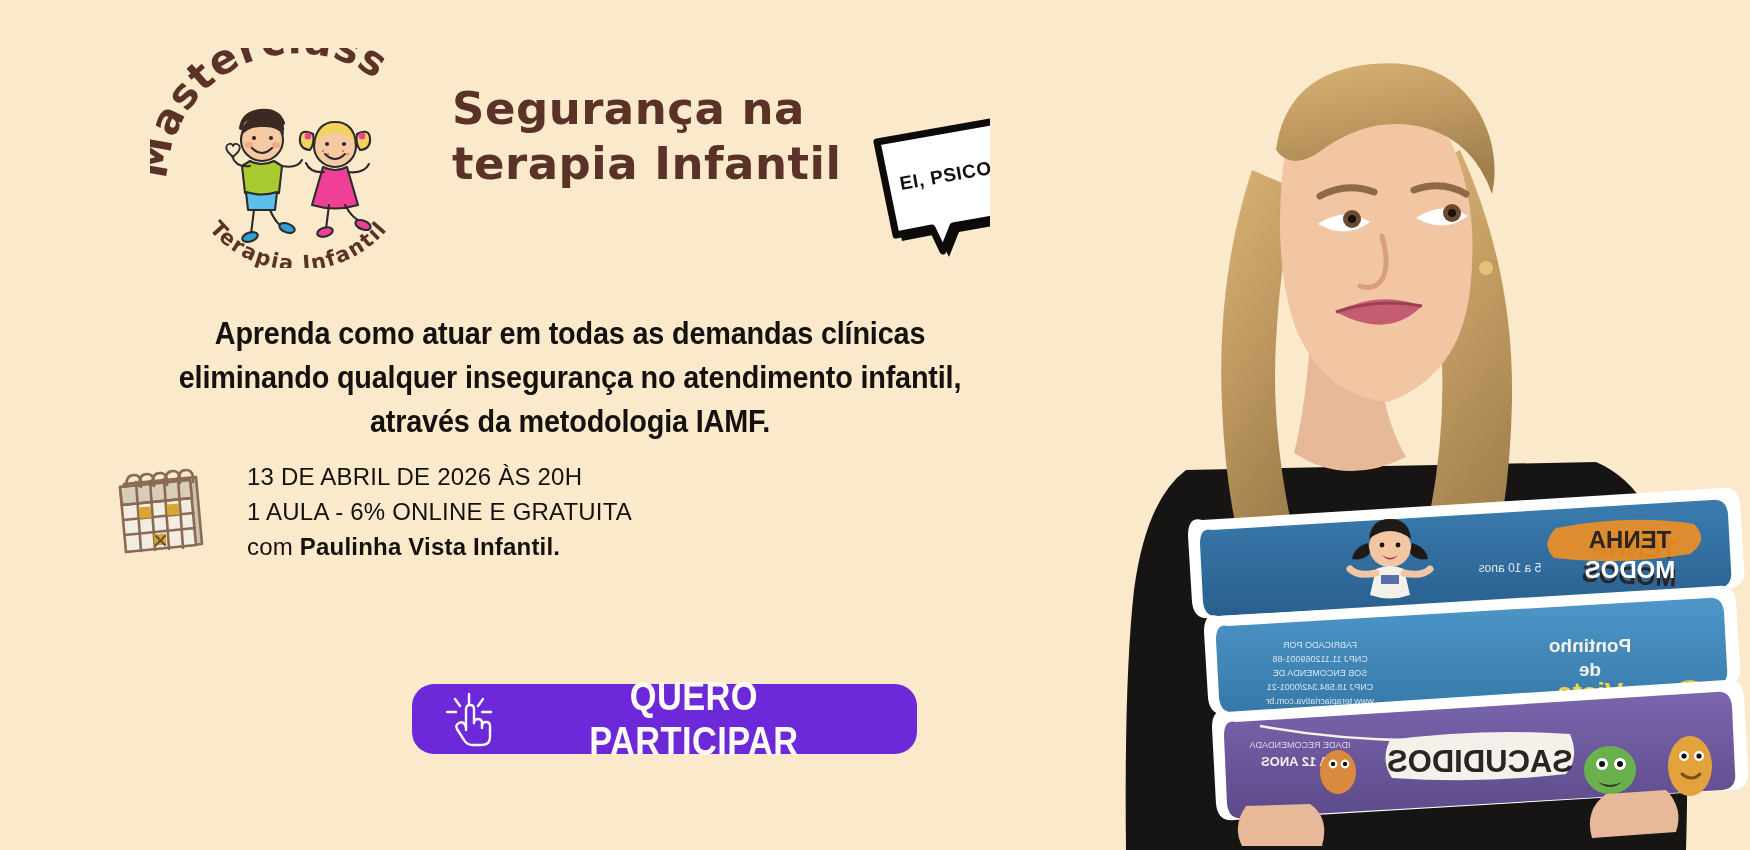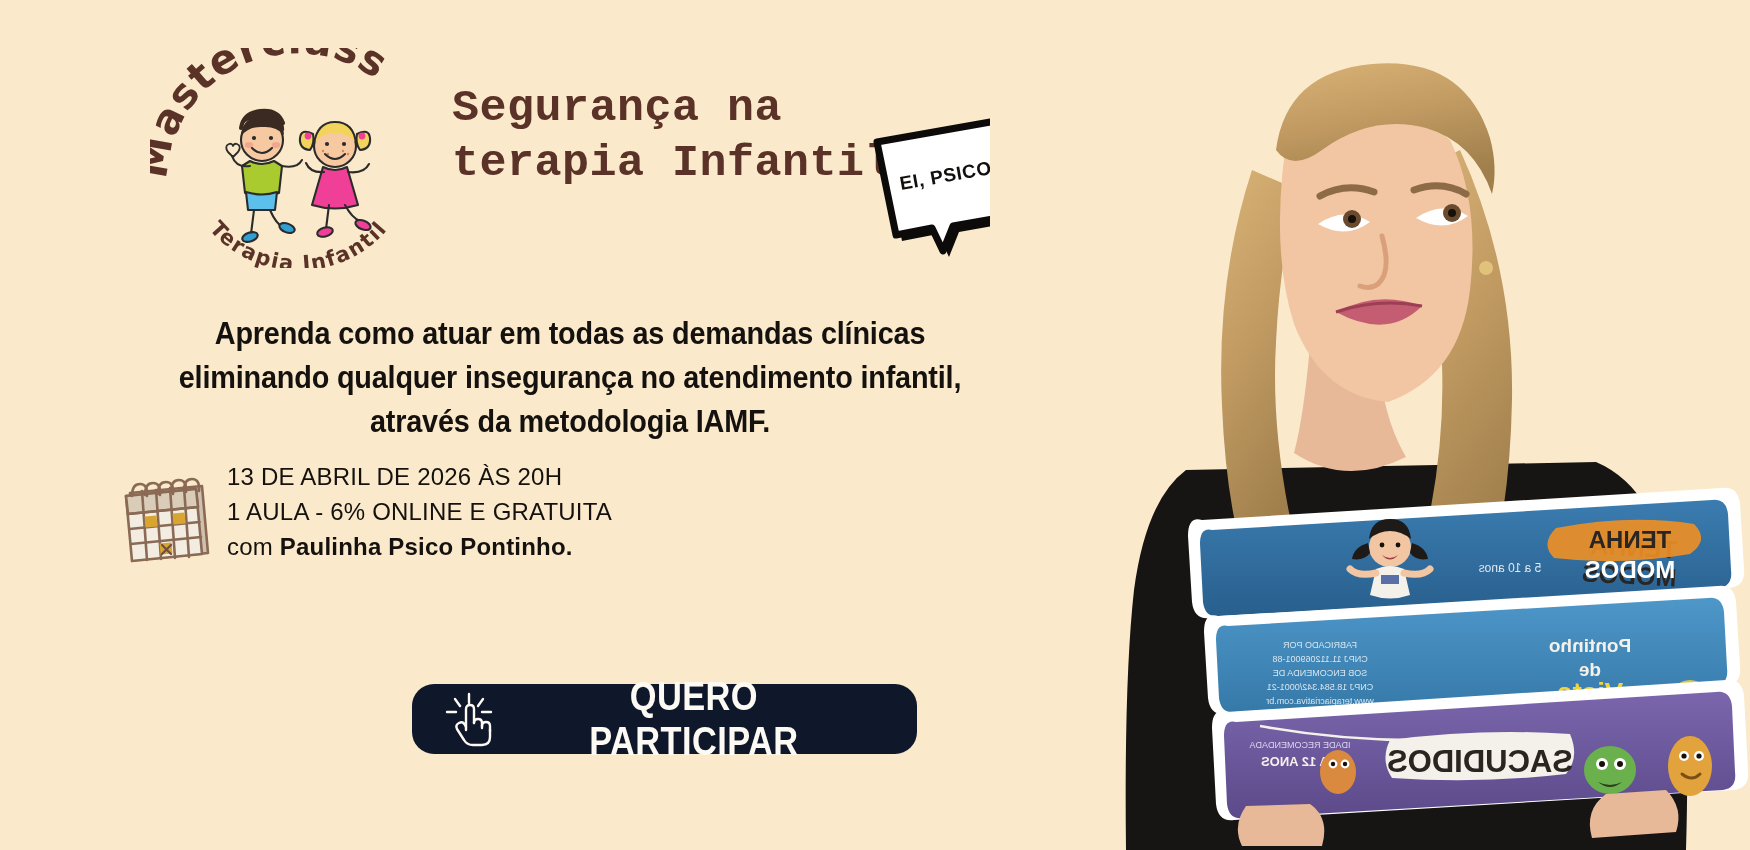--- a/index.html
+++ b/index.html
@@ -30,21 +30,21 @@
     position:absolute;
     left:452px; top:82px;
     width:420px;
     color:#5a3227;
     font-family:"DejaVu Sans", sans-serif;
     font-size:45px;
     font-weight:700;
     line-height:1.22;
     letter-spacing:0.5px;
   }
-  #headline .hl-line { display:block; white-space:nowrap;font-family:Liberation Mono, monospace; }
+  #headline .hl-line { display:block; white-space:nowrap; }
 
   
   #speech-bubble-wrap {
     position:absolute;
     left:875px; top:108px;
     width:240px; height:150px;
   }
   #speech-bubble-svg { width:240px; height:150px; display:block; overflow:visible; }
   #bubble-text {
     font-family:"Liberation Sans", sans-serif;
@@ -67,43 +67,43 @@
     line-height:1.42;
     letter-spacing:-0.2px;
     transform:scaleX(0.93);
     transform-origin:center top;
   }
   #subheadline .sub-line { display:block; white-space:nowrap; }
 
   
   #details-row {
     position:absolute;
-    left:116px; top:460px;
+    left:110px; top:460px;
     display:flex;
-    align-items:flex-end;
-    gap:6px;
+    align-items:flex-start;
+    gap:32px;
   }
   #calendar-icon-svg { width:105px; height:95px; display:block; flex:none; }
   #details-text {
     color:#14110f;
     font-family:"Liberation Sans", sans-serif;
     font-size:24px;
     line-height:1.45;
     letter-spacing:0.2px;
   }
   #details-text .det-line { display:block; white-space:nowrap; }
   #details-text .det-line.bold-tail b { font-weight:700; }
   .det-line.light { font-weight:400; }
 
   
   #cta-button {
     position:absolute;
     left:412px; top:684px;
     width:505px; height:70px;
-    background:#0f172a;
+    background:#6d28d9;
     border-radius:22px;
     display:flex;
     align-items:center;
     cursor:pointer;
     border:none;
   }
   #cursor-icon-svg { width:58px; height:58px; margin-left:30px; flex:none; display:block; }
   #cta-label {
     flex:1;
     text-align:center;
@@ -264,21 +264,21 @@
       <rect x="29" y="47" width="12" height="11" fill="#d8a531" transform="rotate(-5.5 35 52)"></rect>
       <rect x="57" y="44" width="12" height="11" fill="#d8a531" transform="rotate(-5.5 63 49)"></rect>
       <rect x="44" y="74" width="12" height="11" fill="#d8a531" transform="rotate(-5.5 50 79)"></rect>
 
       <path d="M46 76 L55 85 M55 76 L46 85" stroke="#6e4f3c" stroke-width="2.2" stroke-linecap="round" fill="none"></path>
     </svg>
 
     <div id="details-text">
       <span class="det-line light">13 DE ABRIL DE 2026 ÀS 20H</span>
       <span class="det-line light">1 AULA - 6% ONLINE E GRATUITA</span>
-      <span class="det-line bold-tail"><span>com </span><b>Paulinha Psico Pontinho.</b></span>
+      <span class="det-line bold-tail"><span>com </span><b>Paulinha Vista Infantil.</b></span>
     </div>
   </div>
 
   <button id="cta-button">
     <svg id="cursor-icon-svg" viewBox="0 0 58 58">
       <g stroke="#fdfaf4" stroke-width="2.4" fill="none" stroke-linecap="round" stroke-linejoin="round">
 
         <path d="M27 4 L27 13"></path>
         <path d="M13 9 L18 16"></path>
         <path d="M41 9 L36 16"></path>

